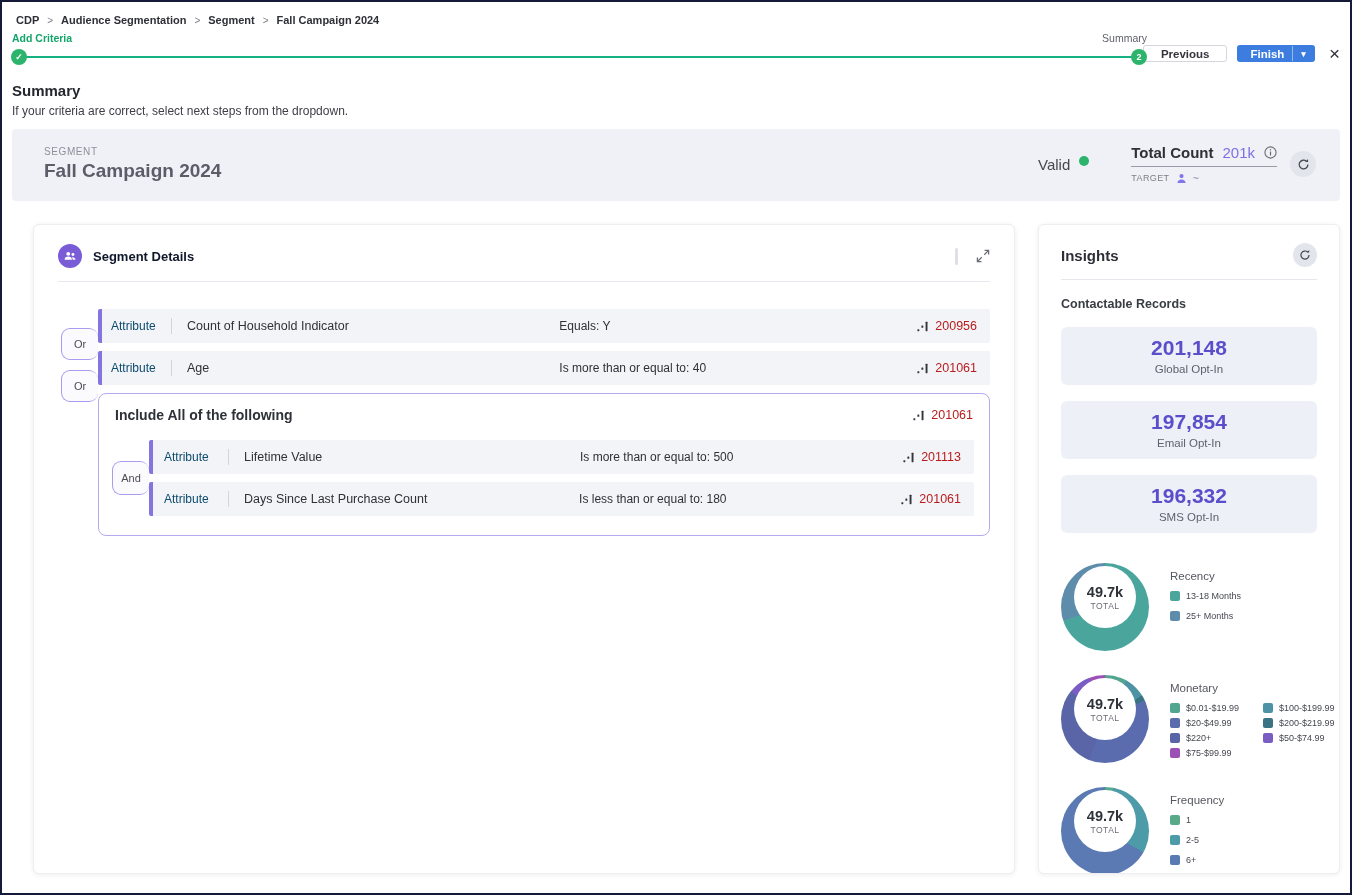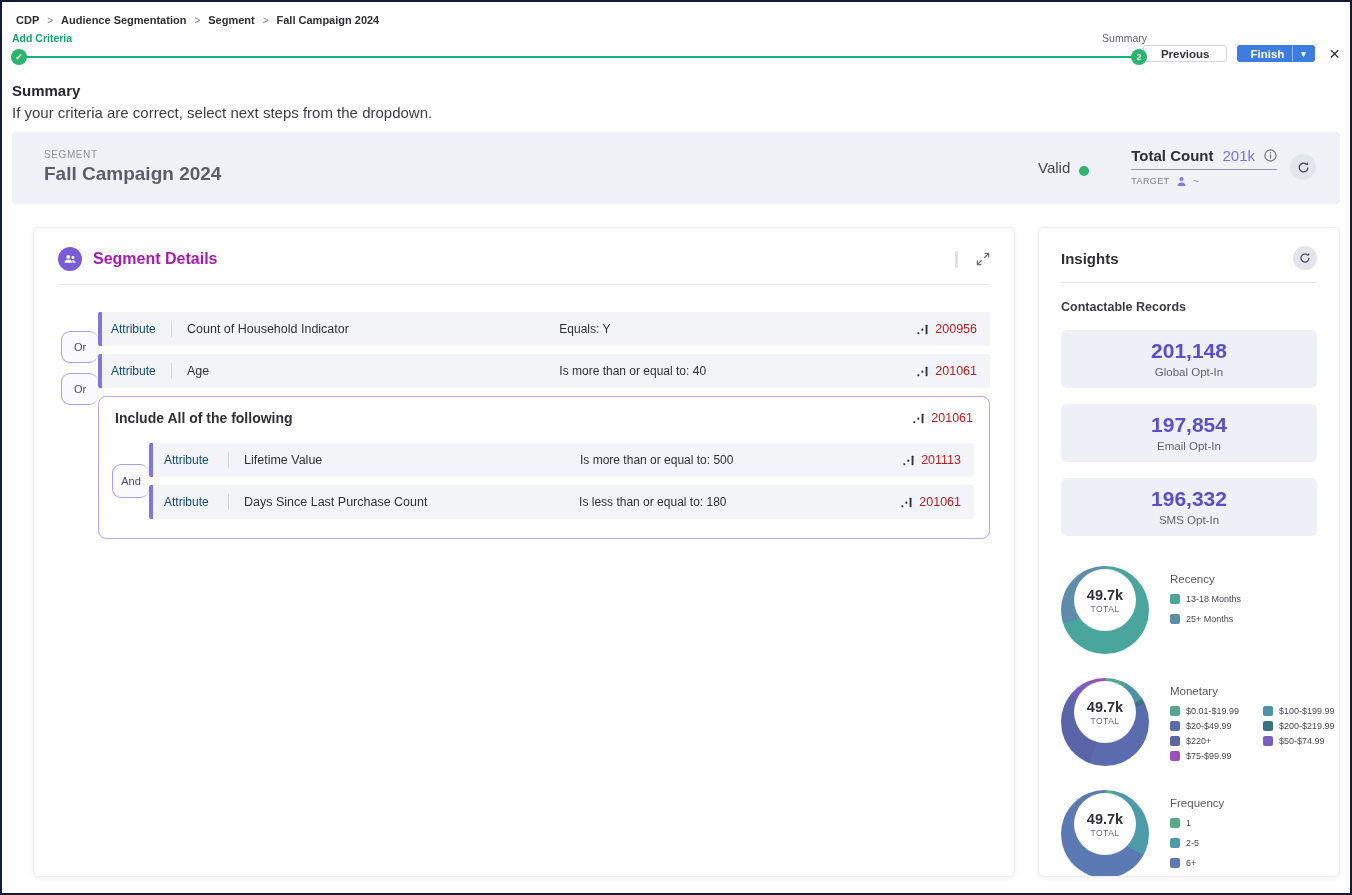--- a/index.html
+++ b/index.html
@@ -29,45 +29,45 @@
   .btn { font-family:"Liberation Sans",sans-serif; font-size:11.5px; font-weight:700; border-radius:3px; cursor:pointer; height:17px; }
   .btn-previous { background:#fff; border:1px solid #d4d6dd; color:#33343c; padding:0 17px; }
   .btn-finish { background:#3d7de0; border:none; color:#fff; display:flex; align-items:center; padding:0 9px 0 13px; gap:8px; }
   .btn-finish .btn-div { width:1px; height:15px; background:rgba(255,255,255,.45); }
   .btn-finish .caret { font-size:9px; }
   .close-x { font-size:19px; color:#33343c; line-height:1; cursor:pointer; margin-left:4px; font-weight:400; }
 
   
   .page-head { padding:10px 10px 0 10px; }
   .page-title { font-size:15px; font-weight:700; color:#26272e; }
-  .page-subtitle { font-size:15px; color:#3d3e46; margin-top:5px; }
+  .page-subtitle { font-size:12px; color:#3d3e46; margin-top:5px; }
 
   
   .banner { margin:11px 10px 0 10px; background:#f0f1f6; border-radius:4px; padding:15px 24px 17px 32px; display:flex; align-items:center; }
   .banner-eyebrow { font-size:10px; letter-spacing:.6px; color:#8d909a; font-weight:400; }
   .banner-name { font-size:19px; font-weight:700; color:#5b5e68; margin-top:3px; }
   .banner-right { margin-left:auto; display:flex; align-items:center; gap:42px; }
-  .valid { display:flex; align-items:flex-end; gap:9px; font-size:15px; color:#45484f; }
+  .valid { display:flex; align-items:flex-start; gap:9px; font-size:15px; color:#45484f; }
   .valid-dot { width:10px; height:10px; border-radius:50%; background:#2cb46d; }
   .tc-wrap { display:flex; align-items:center; gap:13px; }
   .tc-line { display:flex; align-items:center; gap:9px; border-bottom:1px solid #989ca6; padding-bottom:5px; }
   .tc-label { font-size:15px; font-weight:700; color:#2e2f37; }
   .tc-value { font-size:15px; color:#7b6fe6; font-weight:500; }
   .target-line { display:flex; align-items:center; gap:6px; margin-top:5px; font-size:9px; letter-spacing:.4px; color:#7d8089; }
   .target-tilde { color:#8a8d96; font-size:11px; }
   .icon-btn-circle { width:26px; height:26px; border-radius:50%; background:#e3e5ed; border:none; display:flex; align-items:center; justify-content:center; cursor:pointer; }
 
   
   .main { display:flex; gap:23px; padding:0 10px 0 31px; margin-top:23px; height:650px; }
   .card { background:#fff; border:1px solid #ededf2; border-radius:6px; box-shadow:0 1px 5px rgba(40,42,60,.08); }
   .card-details { flex:1; padding:19px 24px; overflow:hidden; }
   .card-insights { width:302px; padding:18px 22px; overflow:hidden; }
   .card-hdr { display:flex; align-items:center; gap:11px; }
   .hdr-icon-circle { width:24px; height:24px; border-radius:50%; background:#7a5cd6; display:flex; align-items:center; justify-content:center; }
-  .card-title { font-size:16px; font-weight:700; color:#a21caf; }
+  .card-title { font-size:13px; font-weight:700; color:#0f172a; }
   .hdr-controls { margin-left:auto; display:flex; align-items:center; gap:18px; }
   .vdiv { width:3px; height:17px; background:#dfe0e7; border-radius:2px; }
   .hdr-rule { border-bottom:1px solid #e8e9ef; margin-top:13px; }
 
   
   .criteria { position:relative; padding-left:40px; margin-top:27px; }
   .c-row { height:34px; background:#f3f4f8; border-left:4px solid #8374e0; border-radius:2px; display:flex; align-items:center; padding:0 13px 0 9px; position:relative; z-index:1; }
   .c-row + .c-row { margin-top:8px; }
   .c-type { font-size:12px; color:#0c4a6e; width:56px; flex:none; }
   .c-sep { width:1px; height:16px; background:#d3d5dd; margin:0 15px 0 4px; flex:none; }

